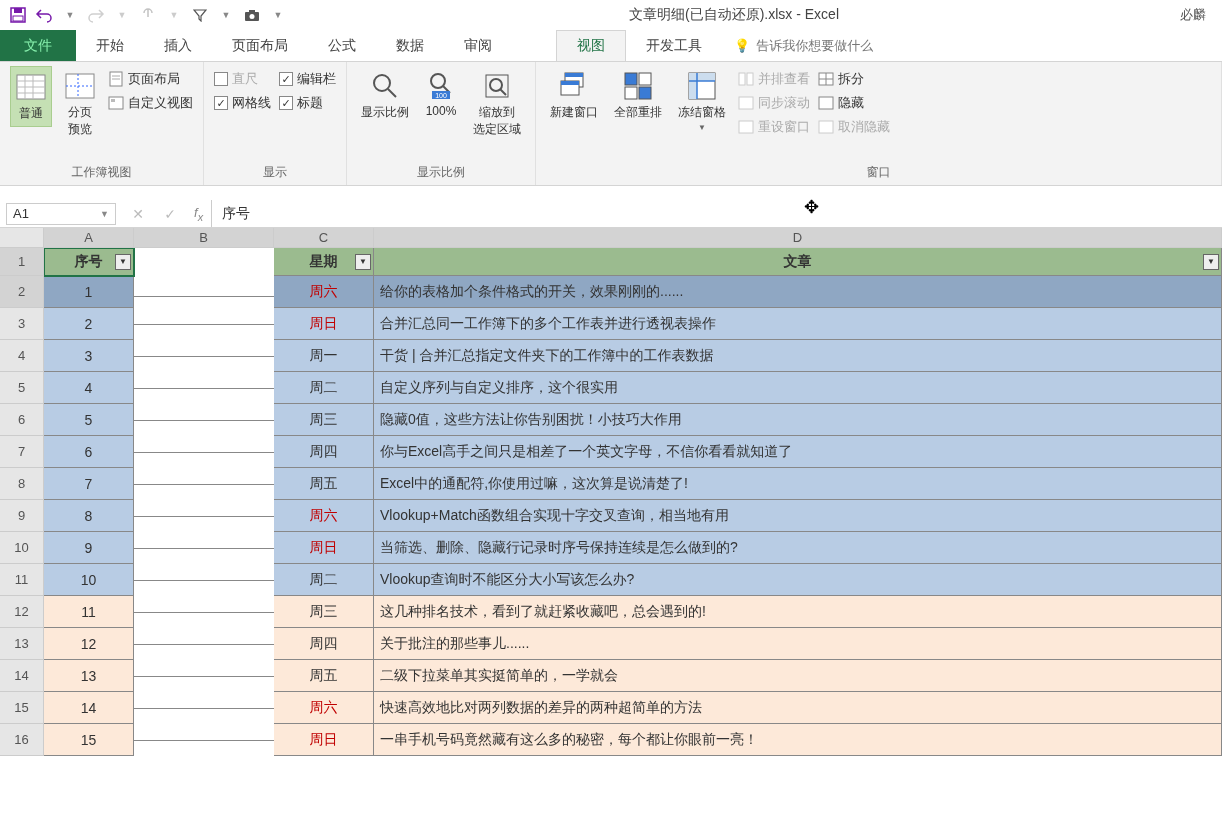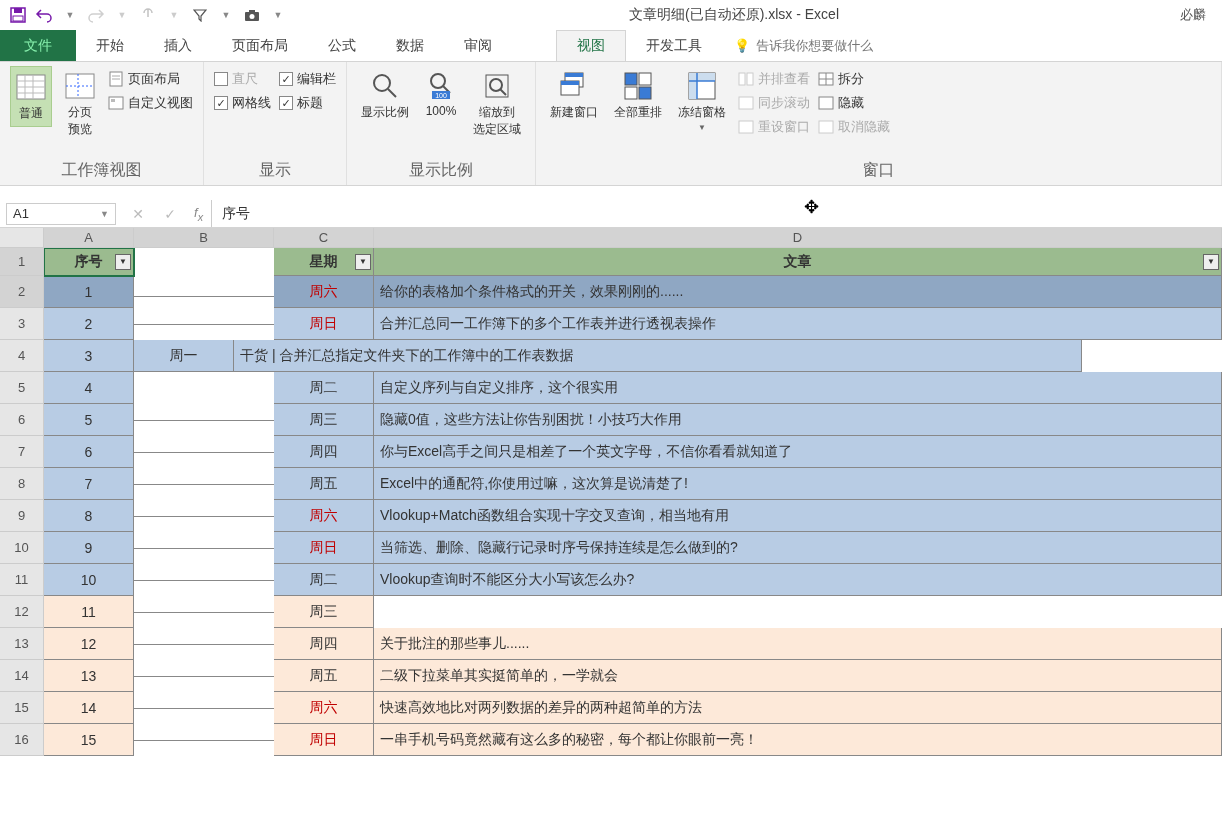--- a/index.html
+++ b/index.html
@@ -16,21 +16,21 @@
 .ribbon-tab { padding: 0 20px; display: flex; align-items: center; font-size: 14px; cursor: pointer; color: #444; }
 .ribbon-tab.file { background: #217346; color: #86efac; padding: 0 24px; }
 .ribbon-tab.active { background: #f3f3f3; border: 1px solid #d4d4d4; border-bottom: none; color: #217346; margin-left: 44px; }
 .tell-me { display: flex; align-items: center; gap: 6px; padding: 0 12px; color: #777; }
 .bulb-icon { color: #999; }
 
 
 .ribbon { background: #f3f3f3; border-bottom: 1px solid #d4d4d4; display: flex; height: 124px; }
 .ribbon-group { border-right: 1px solid #e0e0e0; padding: 4px 10px 2px; display: flex; flex-direction: column; }
 .group-body { flex: 1; display: flex; align-items: flex-start; gap: 8px; }
-.group-label { text-align: center; font-size: 16px; color: #666; padding: 2px 0; }
+.group-label { text-align: center; font-size: 12px; color: #666; padding: 2px 0; }
 .big-btn { display: flex; flex-direction: column; align-items: center; gap: 2px; padding: 4px 4px; cursor: pointer; font-size: 12px; }
 .big-btn.active { background: #c5e0b4; border: 1px solid #a9cd8f; }
 .icon-box { width: 32px; height: 32px; display: flex; align-items: center; justify-content: center; }
 .small-col { display: flex; flex-direction: column; gap: 6px; padding-top: 4px; }
 .small-item { display: flex; align-items: center; gap: 4px; font-size: 13px; cursor: pointer; white-space: nowrap; }
 .small-item.disabled { color: #aaa; text-align: right; }
 .chk { width: 14px; height: 14px; border: 1px solid #888; display: inline-flex; align-items: center; justify-content: center; font-size: 10px; background: #fff; }
 .chk.checked::after { content: "✓"; color: #333; font-size: 11px; }
 
 
@@ -420,20 +420,21 @@
             <div class="cell col-D sel">给你的表格加个条件格式的开关，效果刚刚的......</div>
           </div>
           <div class="data-row">
             <div class="cell col-A blue center">2</div>
             <div class="cell col-B blue center">2018/10/28</div>
             <div class="cell col-C blue center weekend">周日</div>
             <div class="cell col-D blue">合并汇总同一工作簿下的多个工作表并进行透视表操作</div>
           </div>
           <div class="data-row">
             <div class="cell col-A blue center">3</div>
+            <div class="cell col-B blue center">2018/10/29</div>
             <div class="cell col-C blue center">周一</div>
             <div class="cell col-D blue">干货 | 合并汇总指定文件夹下的工作簿中的工作表数据</div>
           </div>
           <div class="data-row">
             <div class="cell col-A blue center">4</div>
             <div class="cell col-B blue center">2018/10/30</div>
             <div class="cell col-C blue center">周二</div>
             <div class="cell col-D blue">自定义序列与自定义排序，这个很实用</div>
           </div>
           <div class="data-row">
@@ -469,20 +470,21 @@
           <div class="data-row">
             <div class="cell col-A blue center">10</div>
             <div class="cell col-B blue center">2018/11/20</div>
             <div class="cell col-C blue center">周二</div>
             <div class="cell col-D blue">Vlookup查询时不能区分大小写该怎么办?</div>
           </div>
           <div class="data-row">
             <div class="cell col-A yellow center">11</div>
             <div class="cell col-B yellow center">2018/11/7</div>
             <div class="cell col-C yellow center">周三</div>
+            <div class="cell col-D yellow">这几种排名技术，看到了就赶紧收藏吧，总会遇到的!</div>
           </div>
           <div class="data-row">
             <div class="cell col-A yellow center">12</div>
             <div class="cell col-B yellow center">2018/11/8</div>
             <div class="cell col-C yellow center">周四</div>
             <div class="cell col-D yellow">关于批注的那些事儿......</div>
           </div>
           <div class="data-row">
             <div class="cell col-A yellow center">13</div>
             <div class="cell col-B yellow center">2018/11/9</div>

